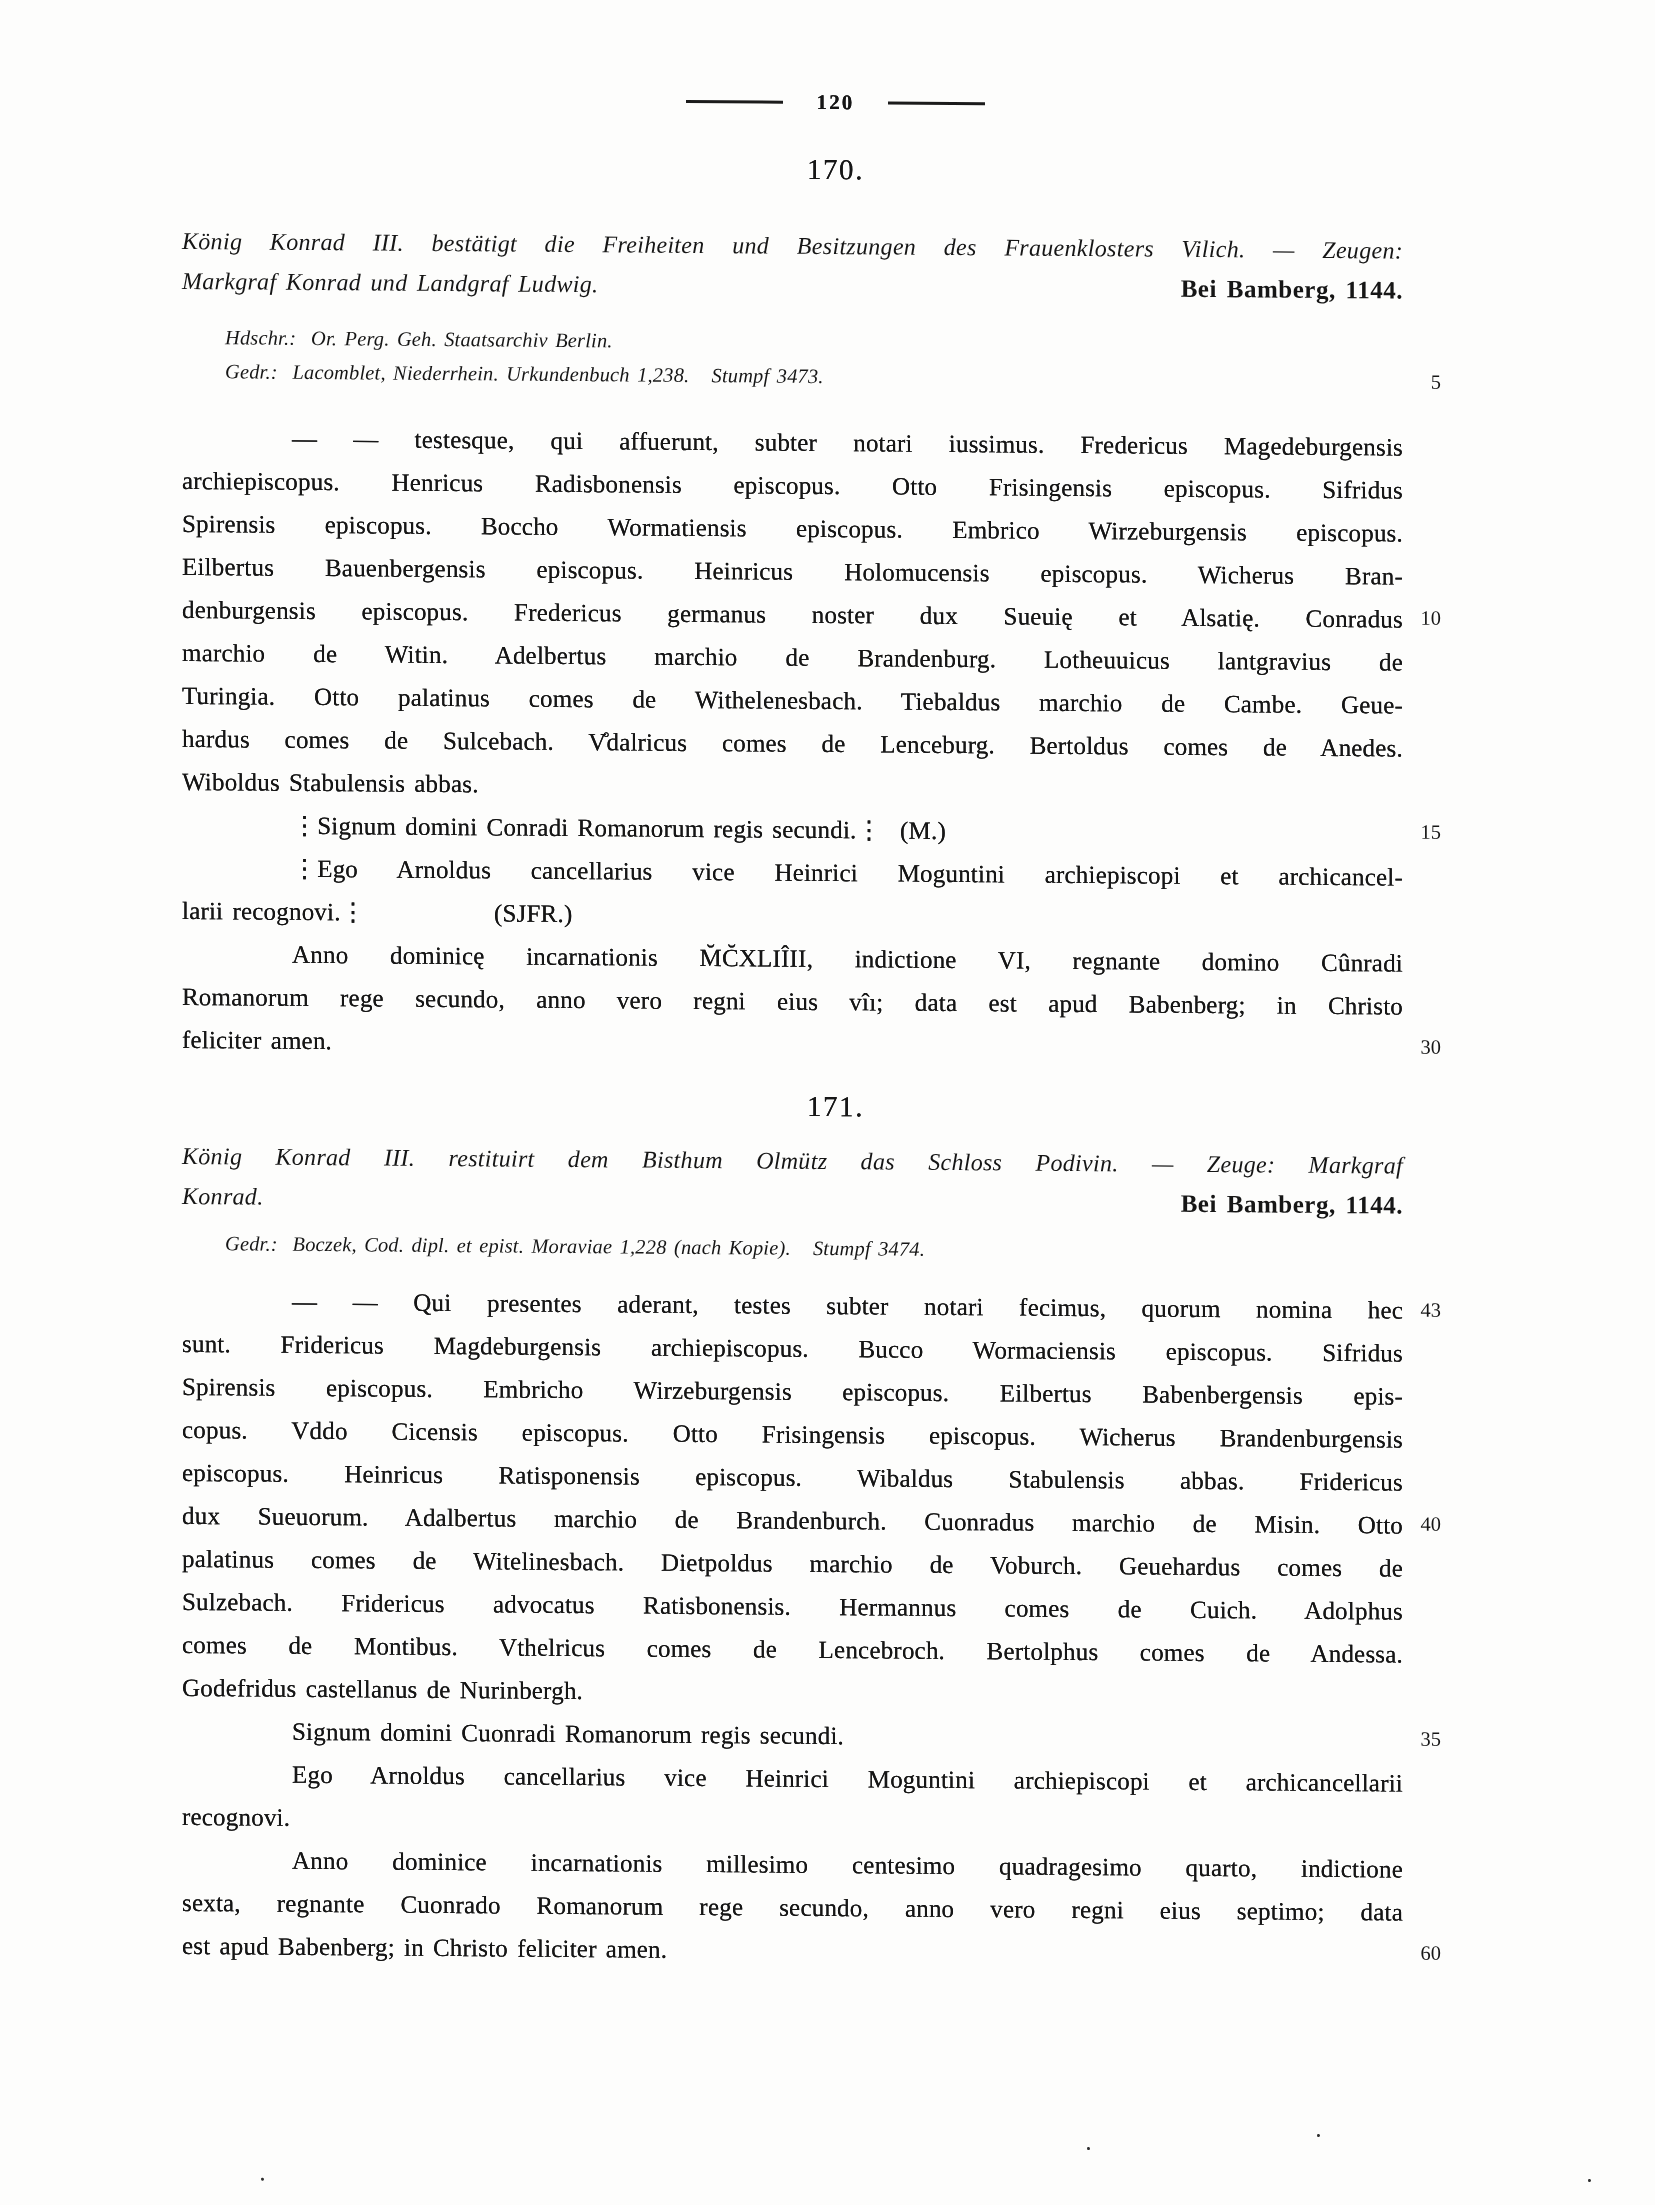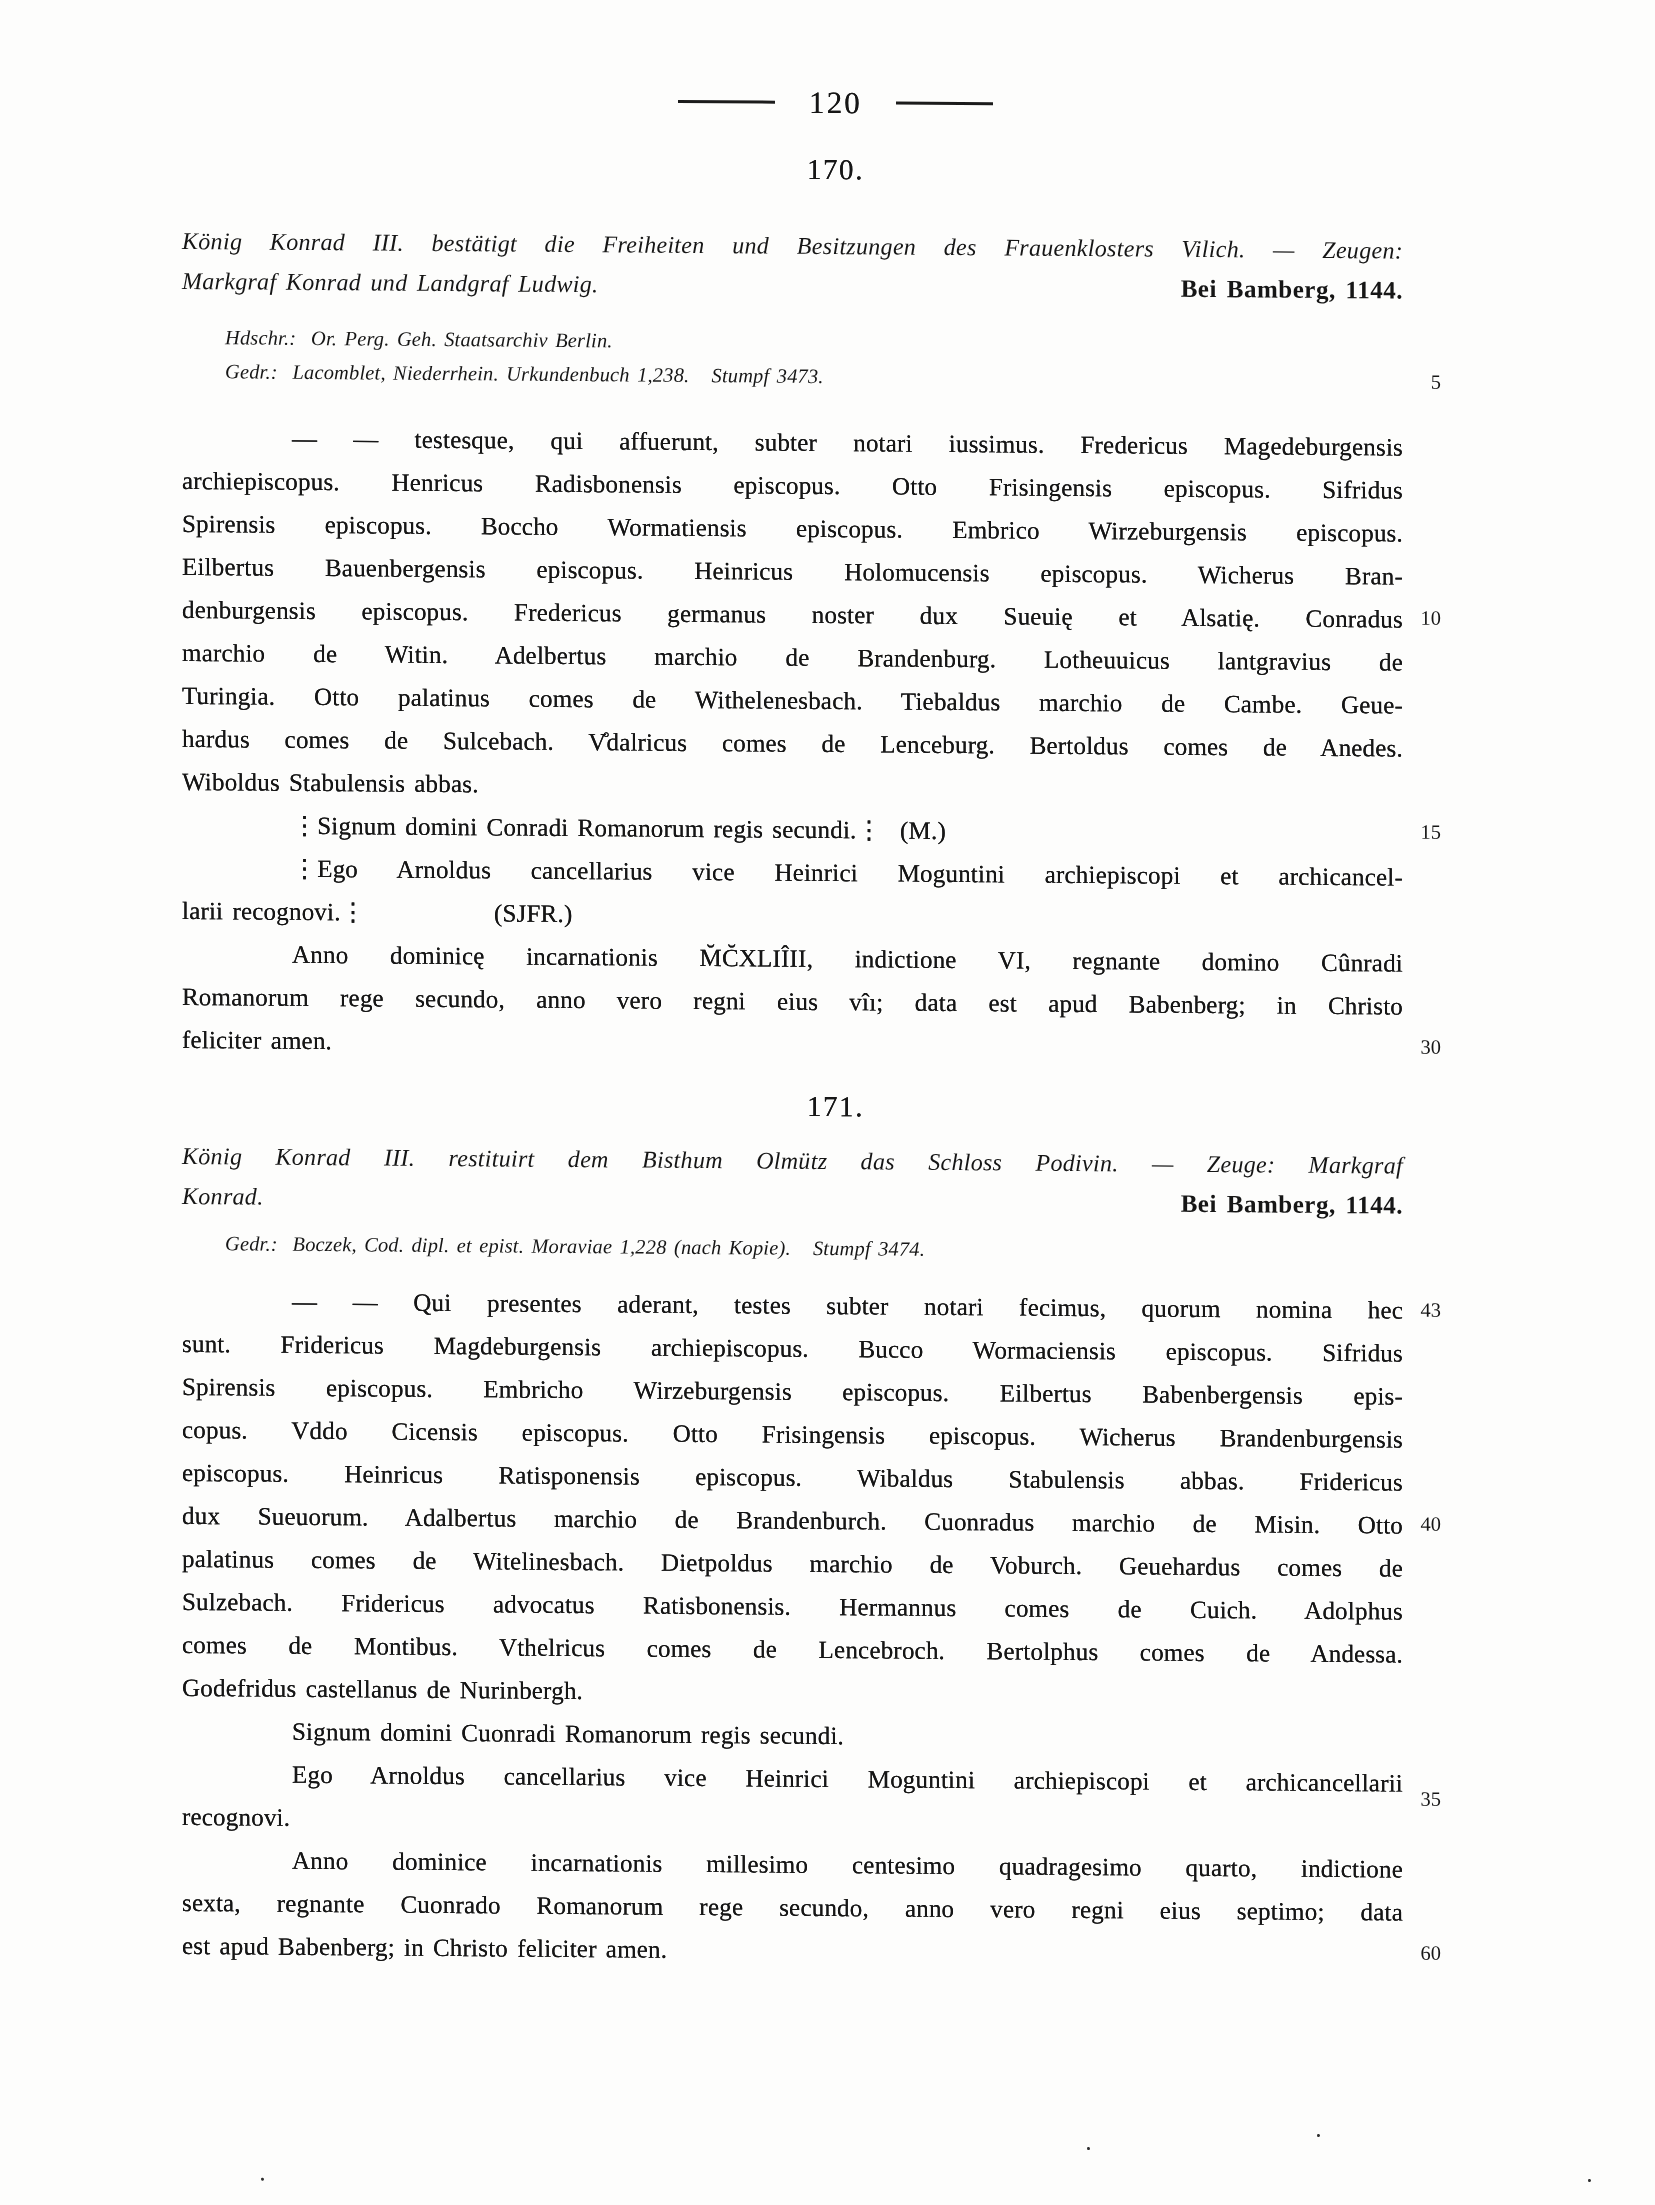--- a/index.html
+++ b/index.html
@@ -16,21 +16,21 @@
     transform:skewY(0.45deg);
     transform-origin:182px 0;
   }
   .abs{position:absolute;}
   .col{left:182px;width:1221px;}
   
   .pagehead{
     top:79px;display:flex;justify-content:center;align-items:center;gap:34px;
     padding-left:43px;
   }
-  .pagenum{font-size:31px;line-height:37px;letter-spacing:2.1px;text-shadow:0 0 0.3px currentColor;}
+  .pagenum{font-size:21px;line-height:37px;letter-spacing:2.1px;text-shadow:0 0 0.3px currentColor;font-weight:bold;}
   .rule{width:97px;height:0;border-top:3.7px solid #1b1b1b;}
   
   .docnum{
     text-align:center;padding-left:43px;
     font-size:29px;line-height:37px;letter-spacing:1.6px;
     text-shadow:0 0 0.4px currentColor;
   }
   
   .headnote{font-style:italic;font-size:24px;letter-spacing:0.3px;word-spacing:3.2px;}
   .hline{height:39px;line-height:39px;}
@@ -132,21 +132,21 @@
       <div class="l j">sexta, regnante Cuonrado Romanorum rege secundo, anno vero regni eius septimo; data</div>
       <div class="l left">est apud Babenberg; in Christo feliciter amen.</div>
     </div>
 
     <span class="abs mnum src" style="top:355px">5</span>
     <span class="abs mnum" style="top:587px">10</span>
     <span class="abs mnum" style="top:801px">15</span>
     <span class="abs mnum" style="top:1016px">30</span>
     <span class="abs mnum" style="top:1279px">43</span>
     <span class="abs mnum" style="top:1493px">40</span>
-    <span class="abs mnum" style="top:1768px">35</span>
+    <span class="abs mnum" style="top:1708px">35</span>
     <span class="abs mnum" style="top:1922px">60</span>
 
     <div class="speck" style="left:1317px;top:2125px"></div>
     <div class="speck" style="left:1087px;top:2140px"></div>
     <div class="speck" style="left:1588px;top:2168px"></div>
     <div class="speck" style="left:261px;top:2177px"></div>
   </div>
 </div>
 
 

